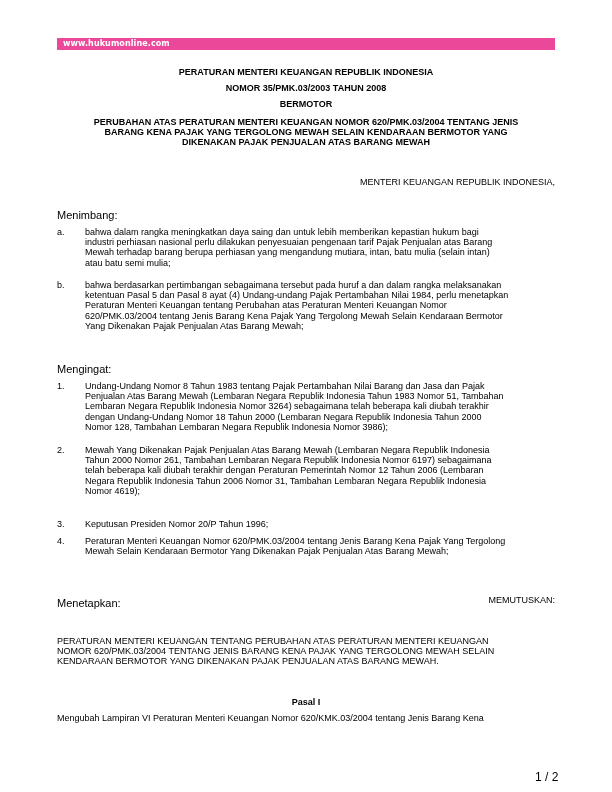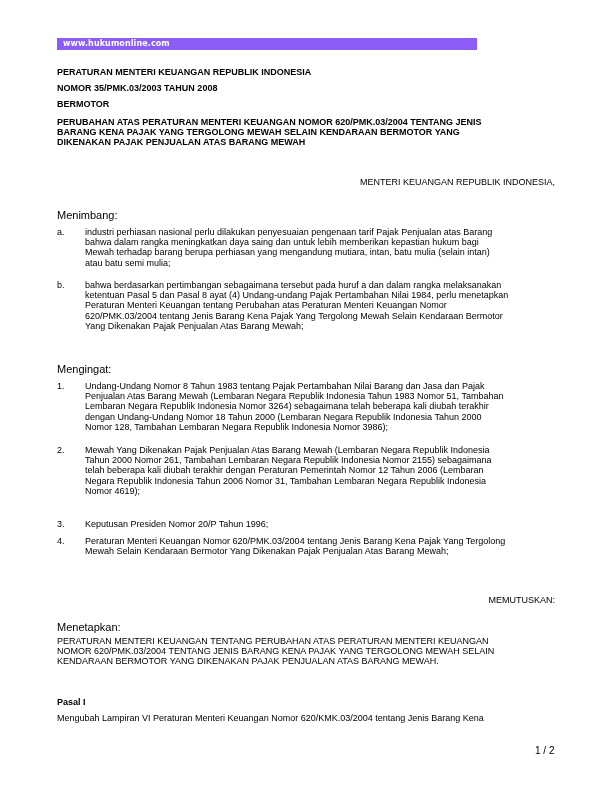--- a/index.html
+++ b/index.html
@@ -1,31 +1,31 @@
 <!DOCTYPE html>
 <html><head>
   <meta charset="utf-8">
   <style>
     html, body { margin: 0; padding: 0; background: #ffffff; }
     body { width: 612px; height: 792px; position: relative; overflow: hidden;
            font-family: "Liberation Sans", sans-serif; color: #000; }
-    .banner { position: absolute; left: 57px; top: 38px; width: 420px; height: 12px;
-              background: #8b5cf6; }
+    .banner { position: absolute; left: 57px; top: 38px; width: 498px; height: 12px;
+              background: #ec4899; }
     .banner span { position: absolute; left: 6px; top: 0px; font-size: 8px; line-height: 12px;
                    font-weight: bold; color: #ffffff; font-family: "DejaVu Sans", sans-serif; letter-spacing: 0.1px; }
     .page { position: absolute; left: 57px; top: 0; width: 498px; }
-    .h { position: absolute; left: 0; width: 498px; font-weight: bold;
+    .h { position: absolute; left: 0; width: 498px; text-align: center; font-weight: bold;
          font-size: 9px; line-height: 10px; }
     .c { position: absolute; left: 0; width: 498px; text-align: right; font-size: 9px; line-height: 10px; }
     .lbl { position: absolute; left: 0; font-size: 11px; line-height: 10px; }
     .item { position: absolute; left: 0; width: 498px; font-size: 9px; line-height: 10.2px; }
     .item .num { position: absolute; left: 0; top: 0; }
     .item .txt { position: absolute; left: 28px; top: 0; width: 470px; }
     .para { position: absolute; left: 0; width: 498px; font-size: 9px; line-height: 10.2px; }
-    .pageno { position: absolute; left: 535px; top: 746px; font-size: 10px; line-height: 10px; }
+    .pageno { position: absolute; left: 535px; top: 772px; font-size: 12px; line-height: 10px; }
   </style>
 </head>
 <body>
 
 <div class="banner">
   <span>www.hukumonline.com</span>
 </div>
 
 <div class="page">
   <div class="h" style="top:67px">PERATURAN MENTERI KEUANGAN REPUBLIK INDONESIA</div>
@@ -35,22 +35,22 @@
   <div class="h" style="top:127px">BARANG KENA PAJAK YANG TERGOLONG MEWAH SELAIN KENDARAAN BERMOTOR YANG</div>
   <div class="h" style="top:137px">DIKENAKAN PAJAK PENJUALAN ATAS BARANG MEWAH</div>
 
   <div class="c" style="top:177px">MENTERI KEUANGAN REPUBLIK INDONESIA,</div>
 
   <div class="lbl" style="top:210px">Menimbang:</div>
 
   <div class="item" style="top:227px">
     <span class="num">a.</span>
     <div class="txt">
+      <div>bahwa dalam rangka meningkatkan daya saing dan untuk lebih memberikan kepastian hukum bagi</div>
       <div>industri perhiasan nasional perlu dilakukan penyesuaian pengenaan tarif Pajak Penjualan atas Barang</div>
-      <div>bahwa dalam rangka meningkatkan daya saing dan untuk lebih memberikan kepastian hukum bagi</div>
       <div>Mewah terhadap barang berupa perhiasan yang mengandung mutiara, intan, batu mulia (selain intan)</div>
       <div>atau batu semi mulia;</div>
     </div>
   </div>
 
   <div class="item" style="top:280px">
     <span class="num">b.</span>
     <div class="txt">
       <div>bahwa berdasarkan pertimbangan sebagaimana tersebut pada huruf a dan dalam rangka melaksanakan</div>
       <div>ketentuan Pasal 5 dan Pasal 8 ayat (4) Undang-undang Pajak Pertambahan Nilai 1984, perlu menetapkan</div>
@@ -70,21 +70,21 @@
       <div>Lembaran Negara Republik Indonesia Nomor 3264) sebagaimana telah beberapa kali diubah terakhir</div>
       <div>dengan Undang-Undang Nomor 18 Tahun 2000 (Lembaran Negara Republik Indonesia Tahun 2000</div>
       <div>Nomor 128, Tambahan Lembaran Negara Republik Indonesia Nomor 3986);</div>
     </div>
   </div>
 
   <div class="item" style="top:445px">
     <span class="num">2.</span>
     <div class="txt">
       <div>Mewah Yang Dikenakan Pajak Penjualan Atas Barang Mewah (Lembaran Negara Republik Indonesia</div>
-      <div>Tahun 2000 Nomor 261, Tambahan Lembaran Negara Republik Indonesia Nomor 2155) sebagaimana</div>
+      <div>Tahun 2000 Nomor 261, Tambahan Lembaran Negara Republik Indonesia Nomor 6197) sebagaimana</div>
       <div>telah beberapa kali diubah terakhir dengan Peraturan Pemerintah Nomor 12 Tahun 2006 (Lembaran</div>
       <div>Negara Republik Indonesia Tahun 2006 Nomor 31, Tambahan Lembaran Negara Republik Indonesia</div>
       <div>Nomor 4619);</div>
     </div>
   </div>
 
   <div class="item" style="top:519px">
     <span class="num">3.</span>
     <div class="txt">
       <div>Keputusan Presiden Nomor 20/P Tahun 1996;</div>
@@ -94,21 +94,21 @@
   <div class="item" style="top:536px">
     <span class="num">4.</span>
     <div class="txt">
       <div>Peraturan Menteri Keuangan Nomor 620/PMK.03/2004 tentang Jenis Barang Kena Pajak Yang Tergolong</div>
       <div>Mewah Selain Kendaraan Bermotor Yang Dikenakan Pajak Penjualan Atas Barang Mewah;</div>
     </div>
   </div>
 
   <div class="c" style="top:595px">MEMUTUSKAN:</div>
 
-  <div class="lbl" style="top:622px">Menetapkan:</div>
+  <div class="lbl" style="top:598px">Menetapkan:</div>
 
   <div class="para" style="top:636px">
     <div>PERATURAN MENTERI KEUANGAN TENTANG PERUBAHAN ATAS PERATURAN MENTERI KEUANGAN</div>
     <div>NOMOR 620/PMK.03/2004 TENTANG JENIS BARANG KENA PAJAK YANG TERGOLONG MEWAH SELAIN</div>
     <div>KENDARAAN BERMOTOR YANG DIKENAKAN PAJAK PENJUALAN ATAS BARANG MEWAH.</div>
   </div>
 
   <div class="h" style="top:697px">Pasal I</div>
   <div class="para" style="top:713px">Mengubah Lampiran VI Peraturan Menteri Keuangan Nomor 620/KMK.03/2004 tentang Jenis Barang Kena</div>
 </div>

